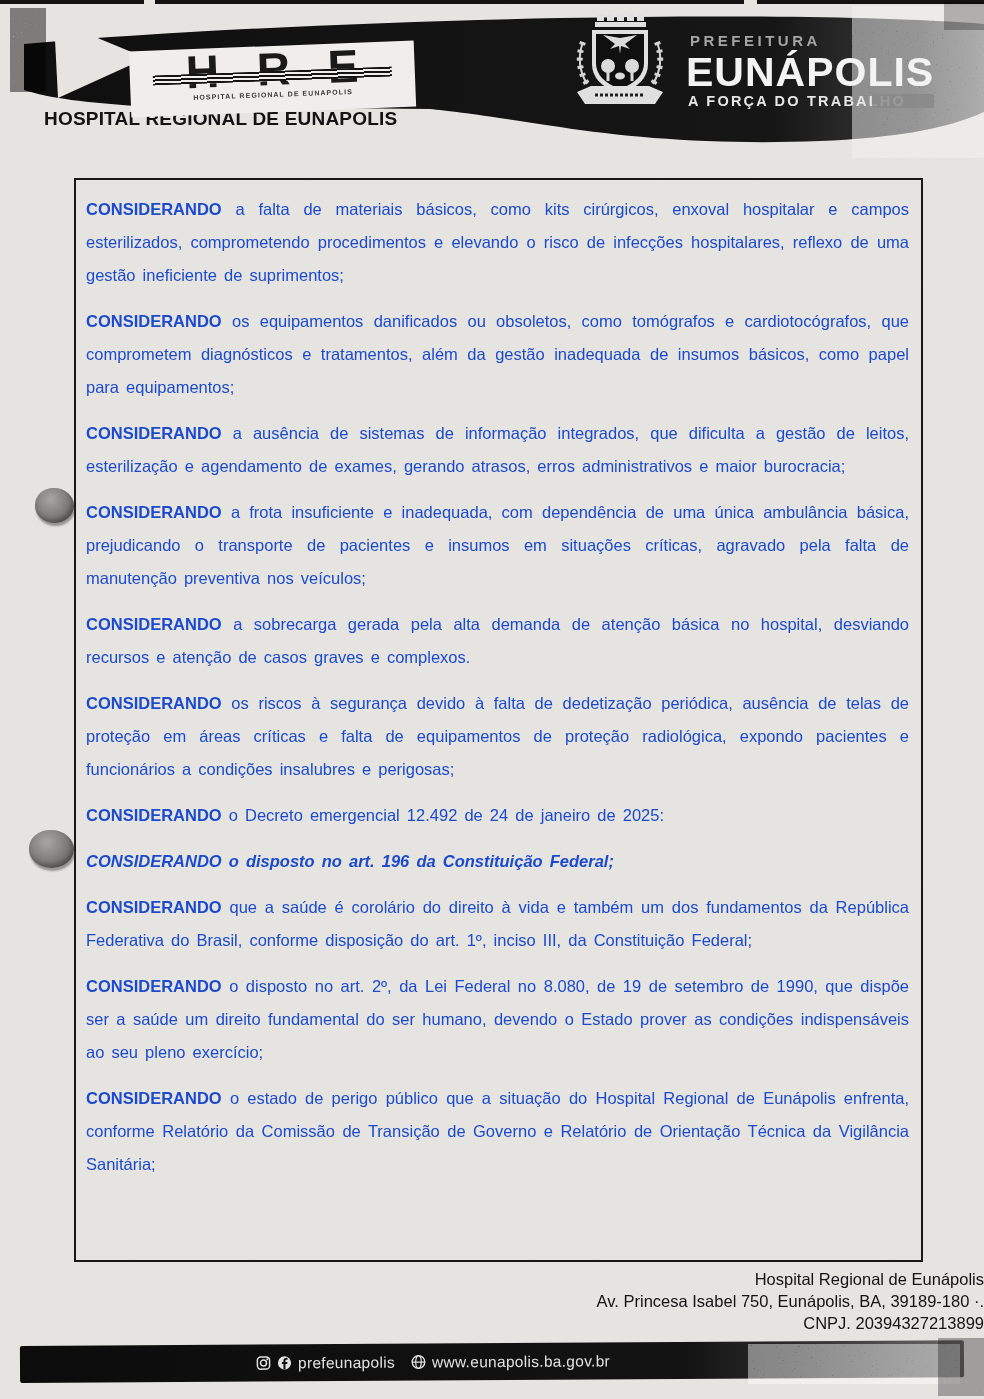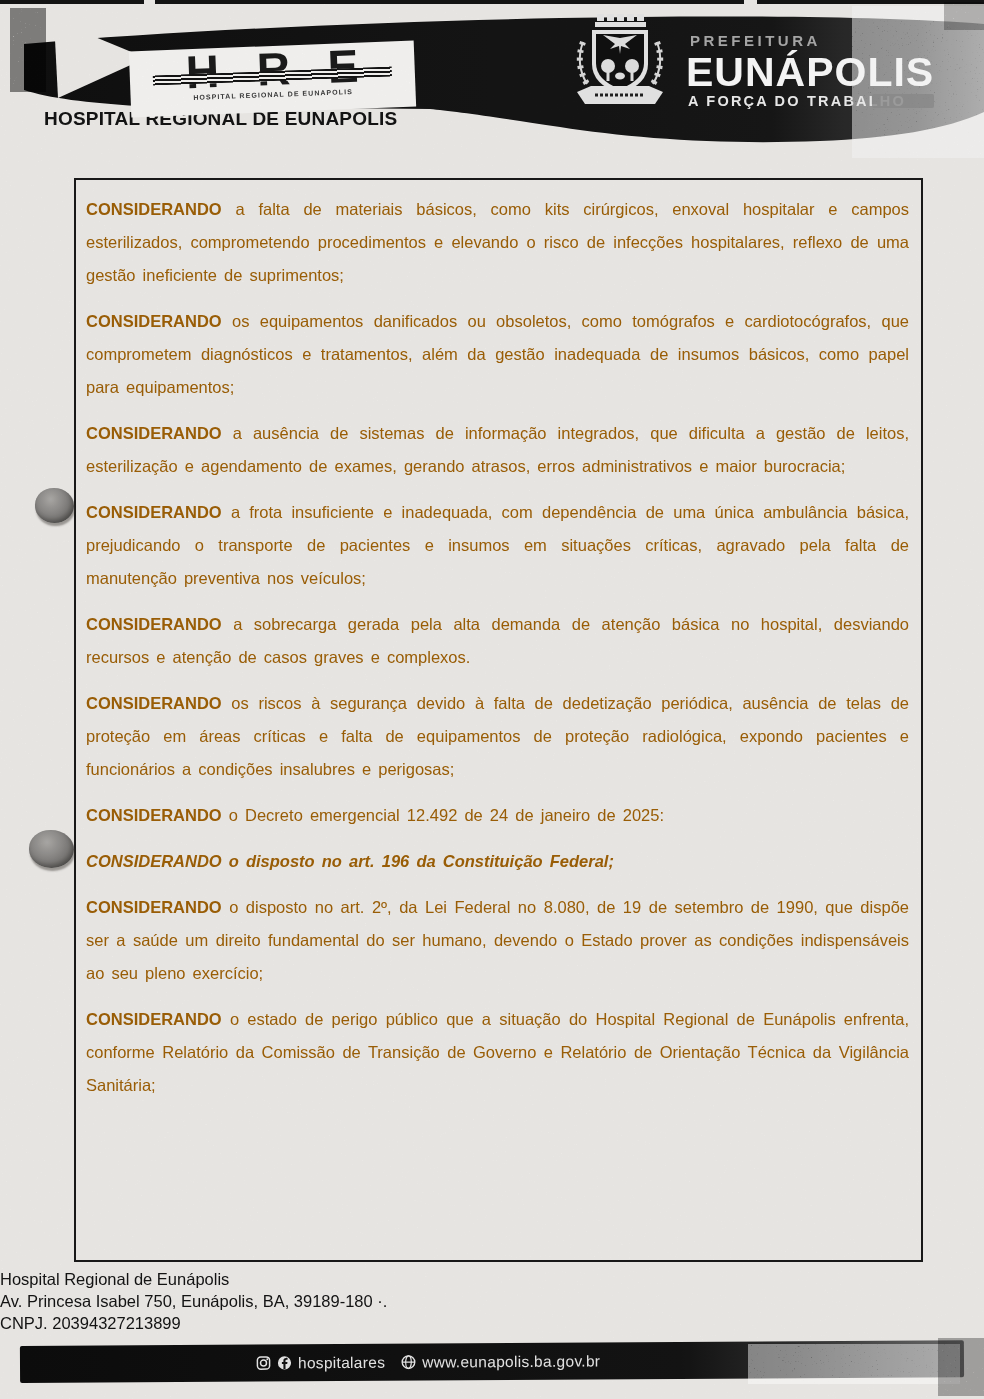--- a/index.html
+++ b/index.html
@@ -44,38 +44,38 @@
     font-size:19px;font-weight:700;letter-spacing:0.2px;color:#141414;
   }
   
   .doc-box{
     position:absolute;left:74px;top:178px;width:849px;height:1084px;
     border:2px solid #1a1a1a;box-sizing:border-box;
     padding:13px 12px 8px 10px;overflow:hidden;z-index:1;
   }
   .doc-box p{
     margin:13px 0 0 0;text-align:justify;
-    font-size:16.5px;line-height:33px;color:#a16207;
+    font-size:16.5px;line-height:33px;color:#1d4ed8;
     word-spacing:2.5px;
   }
   .doc-box p:first-child{margin-top:0;}
   .doc-box p strong{font-weight:700;}
   .doc-box p.all-bold{font-weight:700;font-style:italic;}
   
   .brad{
     position:absolute;z-index:4;
     background:radial-gradient(ellipse at 40% 32%, #b0aeab 0%, #8b8987 45%, #6f6d6a 75%, #585653 100%);
     border-radius:48% 52% 50% 50%;
     box-shadow:1px 3px 2px rgba(60,55,50,.45), inset -2px -3px 4px rgba(0,0,0,.25);
   }
   .brad-1{left:35px;top:488px;width:39px;height:35px;}
   .brad-2{left:29px;top:830px;width:45px;height:38px;}
   
   .doc-footer{
-    position:absolute;left:0;top:1268px;width:984px;text-align:left;
+    position:absolute;left:0;top:1268px;width:984px;text-align:right;
     font-size:16.5px;line-height:22px;color:#141414;z-index:1;
   }
   
   .social-bar{
     position:absolute;left:20px;top:1346px;width:944px;height:37px;z-index:2;
     background:linear-gradient(90deg,#0d0d0d 0%,#141414 70%,#2e2e2e 82%,#585858 93%,#6f6f6f 100%);
     transform:rotate(-0.35deg);transform-origin:left center;border-radius:2px;
     display:flex;align-items:center;box-sizing:border-box;padding-left:236px;
     color:#ededed;font-size:15.5px;letter-spacing:0.3px;font-weight:500;
   }
@@ -166,20 +166,21 @@
 
   <section class="doc-box">
       <p><strong>CONSIDERANDO</strong> a falta de materiais básicos, como kits cirúrgicos, enxoval hospitalar e campos esterilizados, comprometendo procedimentos e elevando o risco de infecções hospitalares, reflexo de uma gestão ineficiente de suprimentos;</p>
       <p><strong>CONSIDERANDO</strong> os equipamentos danificados ou obsoletos, como tomógrafos e cardiotocógrafos, que comprometem diagnósticos e tratamentos, além da gestão inadequada de insumos básicos, como papel para equipamentos;</p>
       <p><strong>CONSIDERANDO</strong> a ausência de sistemas de informação integrados, que dificulta a gestão de leitos, esterilização e agendamento de exames, gerando atrasos, erros administrativos e maior burocracia;</p>
       <p><strong>CONSIDERANDO</strong> a frota insuficiente e inadequada, com dependência de uma única ambulância básica, prejudicando o transporte de pacientes e insumos em situações críticas, agravado pela falta de manutenção preventiva nos veículos;</p>
       <p><strong>CONSIDERANDO</strong> a sobrecarga gerada pela alta demanda de atenção básica no hospital, desviando recursos e atenção de casos graves e complexos.</p>
       <p><strong>CONSIDERANDO</strong> os riscos à segurança devido à falta de dedetização periódica, ausência de telas de proteção em áreas críticas e falta de equipamentos de proteção radiológica, expondo pacientes e funcionários a condições insalubres e perigosas;</p>
       <p><strong>CONSIDERANDO</strong> o Decreto emergencial 12.492 de 24 de janeiro de 2025:</p>
       <p class="all-bold"><strong>CONSIDERANDO</strong> o disposto no art. 196 da Constituição Federal;</p>
+      <p><strong>CONSIDERANDO</strong> que a saúde é corolário do direito à vida e também um dos fundamentos da República Federativa do Brasil, conforme disposição do art. 1º, inciso III, da Constituição Federal;</p>
       <p><strong>CONSIDERANDO</strong> o disposto no art. 2º, da Lei Federal no 8.080, de 19 de setembro de 1990, que dispõe ser a saúde um direito fundamental do ser humano, devendo o Estado prover as condições indispensáveis ao seu pleno exercício;</p>
       <p><strong>CONSIDERANDO</strong> o estado de perigo público que a situação do Hospital Regional de Eunápolis enfrenta, conforme Relatório da Comissão de Transição de Governo e Relatório de Orientação Técnica da Vigilância Sanitária;</p>
     </section>
 
   <div class="brad brad-1"></div>
   <div class="brad brad-2"></div>
 
   <footer class="doc-footer">
     <div>Hospital Regional de Eunápolis</div>
     <div>Av. Princesa Isabel 750, Eunápolis, BA, 39189-180 ·.</div>
@@ -189,21 +190,21 @@
   <div class="social-bar">
     <svg class="ic" width="15" height="15" viewBox="0 0 15 15">
       <rect x="1.4" y="1.4" width="12.2" height="12.2" rx="3.4" fill="none" stroke="#ededed" stroke-width="1.5"></rect>
       <circle cx="7.5" cy="7.5" r="3" fill="none" stroke="#ededed" stroke-width="1.5"></circle>
       <circle cx="11.3" cy="3.8" r="0.95" fill="#ededed"></circle>
     </svg>
     <svg class="ic" width="15" height="15" viewBox="0 0 15 15">
       <circle cx="7.5" cy="7.5" r="6.6" fill="#ededed"></circle>
       <path d="M8.5 13.5 V8.6 h1.7 l.3-2 H8.5 V5.4 c0-.6.3-1 .9-1 h1.2 V2.6 C10.2 2.5 9.5 2.5 9 2.5 7.4 2.5 6.4 3.5 6.4 5.2 v1.4 H4.9 v2 h1.5 v4.9 Z" fill="#141414"></path>
     </svg>
-    <span>hospitalares</span>
+    <span>prefeunapolis</span>
     <span class="website-group">
       <svg class="ic" width="15" height="15" viewBox="0 0 15 15">
         <circle cx="7.5" cy="7.5" r="6.3" fill="none" stroke="#ededed" stroke-width="1.4"></circle>
         <ellipse cx="7.5" cy="7.5" rx="2.8" ry="6.3" fill="none" stroke="#ededed" stroke-width="1.2"></ellipse>
         <line x1="1.2" y1="7.5" x2="13.8" y2="7.5" stroke="#ededed" stroke-width="1.2"></line>
       </svg>
       <span>www.eunapolis.ba.gov.br</span>
     </span>
   </div>
 

